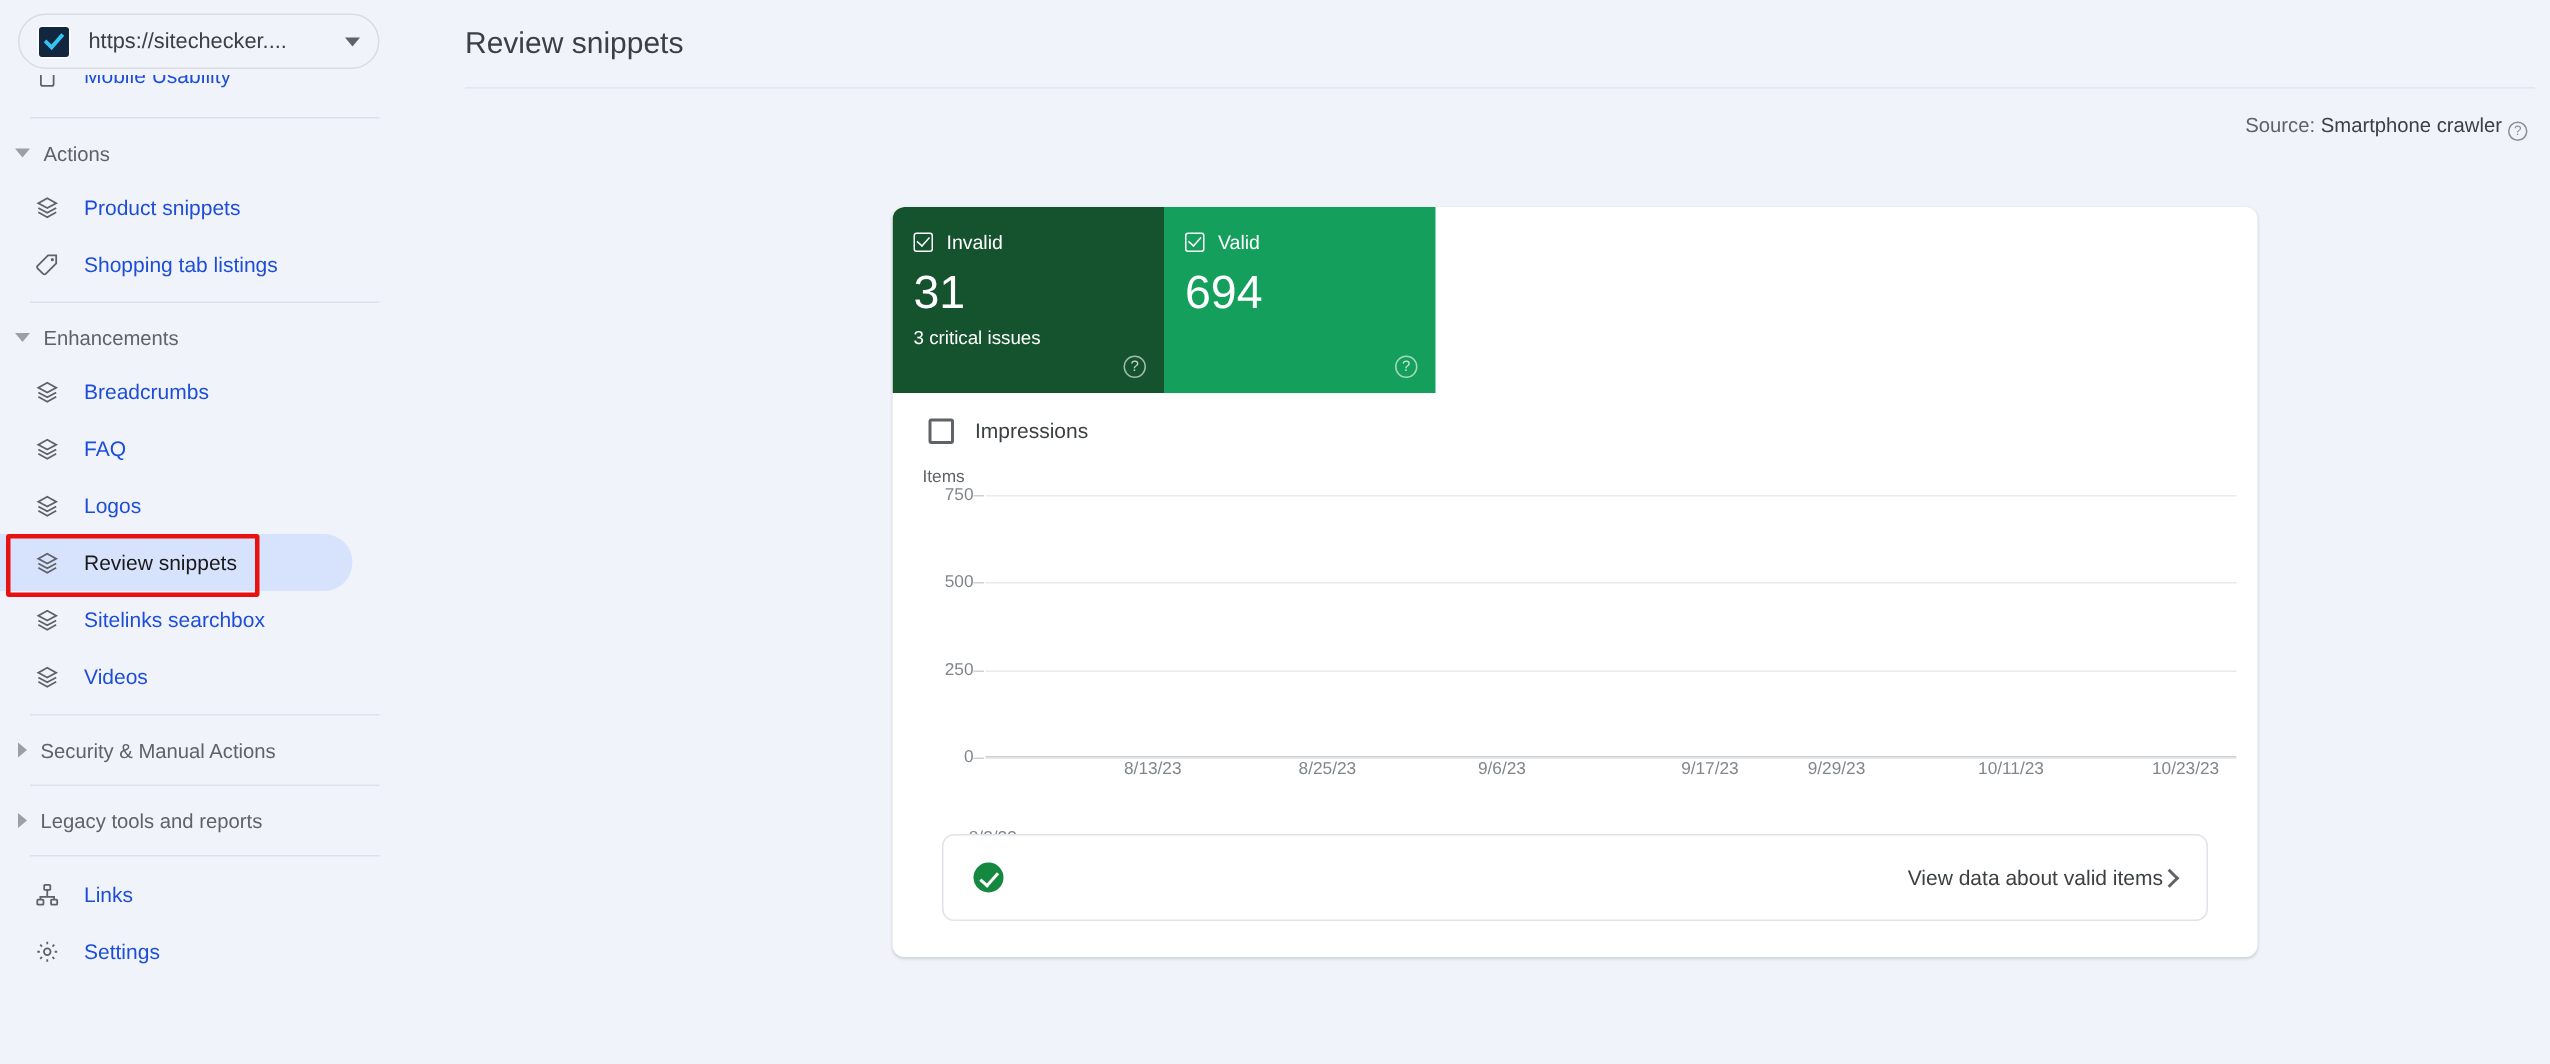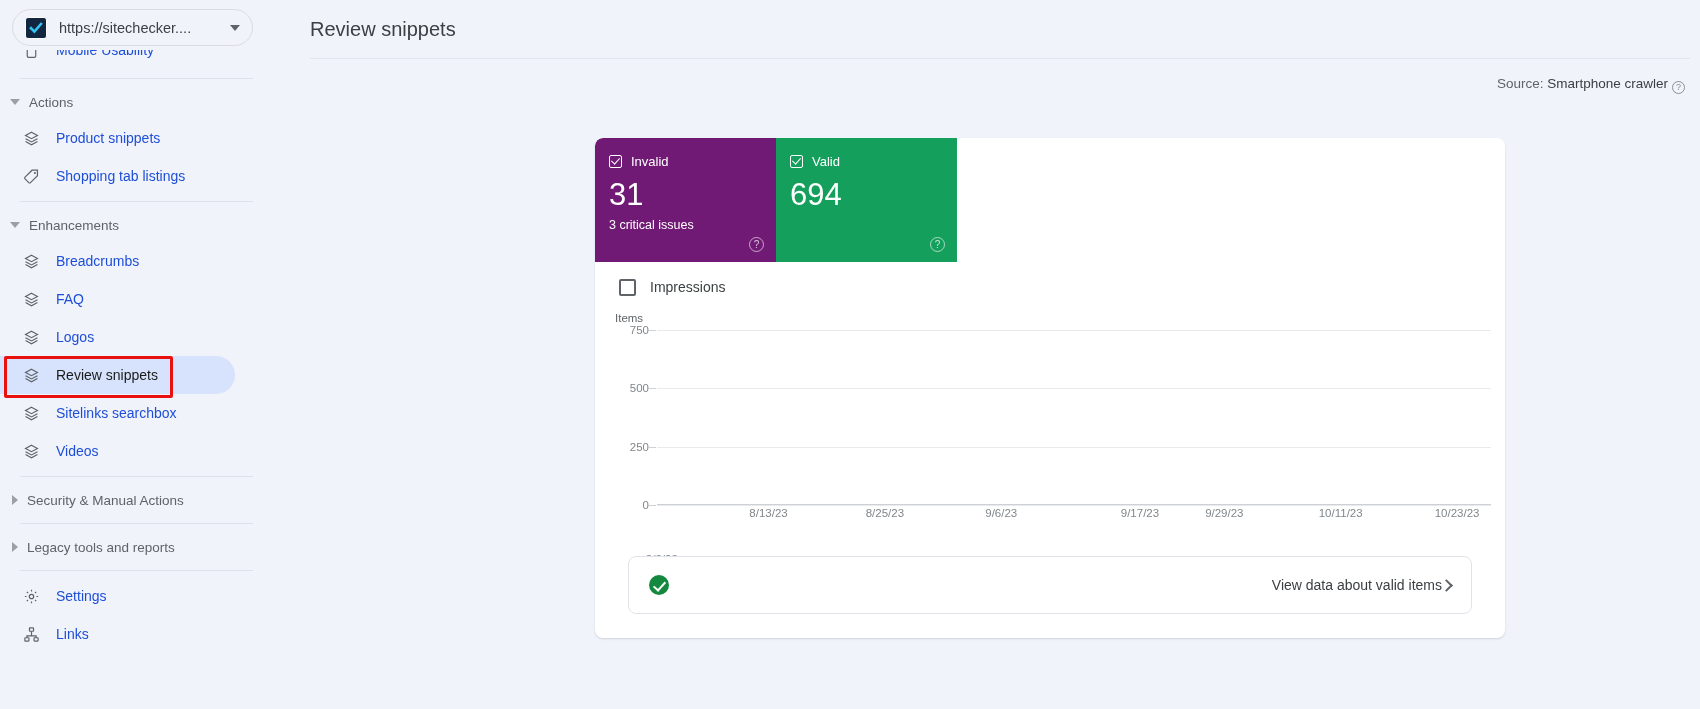--- a/index.html
+++ b/index.html
@@ -126,21 +126,21 @@
     overflow:hidden;
   }
 
   .status-row { display:flex; height:124px; }
   .status-card {
     position:relative;
     width:181px; padding:16px 14px 0 14px;
     color:#ffffff;
     cursor:pointer;
   }
-  .status-card.invalid { background:#701a75; border-top-left-radius:8px; }
+  .status-card.invalid { background:#14532d; border-top-left-radius:8px; }
   .status-card.valid   { background:#14a05c; }
   .sc-head { display:flex; align-items:center; font-size:13px; }
   .sc-cb {
     width:13px;height:13px;border:1.6px solid #ffffff;border-radius:2px;
     margin-right:9px; flex:0 0 auto; position:relative;
   }
   .sc-cb::after {
     content:""; position:absolute; left:3px; top:0px;
     width:4px; height:7px; border:solid #ffffff; border-width:0 1.6px 1.6px 0;
     transform:rotate(42deg);
@@ -320,36 +320,36 @@
       </div>
       <div class="nav-divider"></div>
       <div class="nav-section">
         <span class="tri-right"></span>
         <span>Legacy tools and reports</span>
       </div>
       <div class="nav-divider"></div>
       <div class="nav-item">
         <span class="ico">
           <svg width="17" height="17" viewBox="0 0 20 20" fill="none" stroke="#5f6368" stroke-width="1.4">
-            <circle cx="10" cy="10" r="2.6"></circle>
-            <path d="M10 2.2v2M10 15.8v2M2.2 10h2M15.8 10h2M4.5 4.5l1.4 1.4M14.1 14.1l1.4 1.4M15.5 4.5l-1.4 1.4M5.9 14.1l-1.4 1.4"></path>
-          </svg>
-        </span>
-        <span class="lbl">Settings</span>
-      </div>
-      <div class="nav-item">
-        <span class="ico">
-          <svg width="17" height="17" viewBox="0 0 20 20" fill="none" stroke="#5f6368" stroke-width="1.4">
             <rect x="7.6" y="2.2" width="4.8" height="4" rx=".6"></rect>
             <rect x="2.2" y="13.8" width="4.8" height="4" rx=".6"></rect>
             <rect x="13" y="13.8" width="4.8" height="4" rx=".6"></rect>
             <path d="M10 6.2v3.4M4.6 13.8v-2.2h10.8v2.2M10 9.6v2"></path>
           </svg>
         </span>
         <span class="lbl">Links</span>
+      </div>
+      <div class="nav-item">
+        <span class="ico">
+          <svg width="17" height="17" viewBox="0 0 20 20" fill="none" stroke="#5f6368" stroke-width="1.4">
+            <circle cx="10" cy="10" r="2.6"></circle>
+            <path d="M10 2.2v2M10 15.8v2M2.2 10h2M15.8 10h2M4.5 4.5l1.4 1.4M14.1 14.1l1.4 1.4M15.5 4.5l-1.4 1.4M5.9 14.1l-1.4 1.4"></path>
+          </svg>
+        </span>
+        <span class="lbl">Settings</span>
       </div>
     </div>
 
   <div class="hl-box"></div>
 </div>
 
 <div id="main">
 
   <div class="page-head">Review snippets</div>
   <div class="head-rule"></div>

